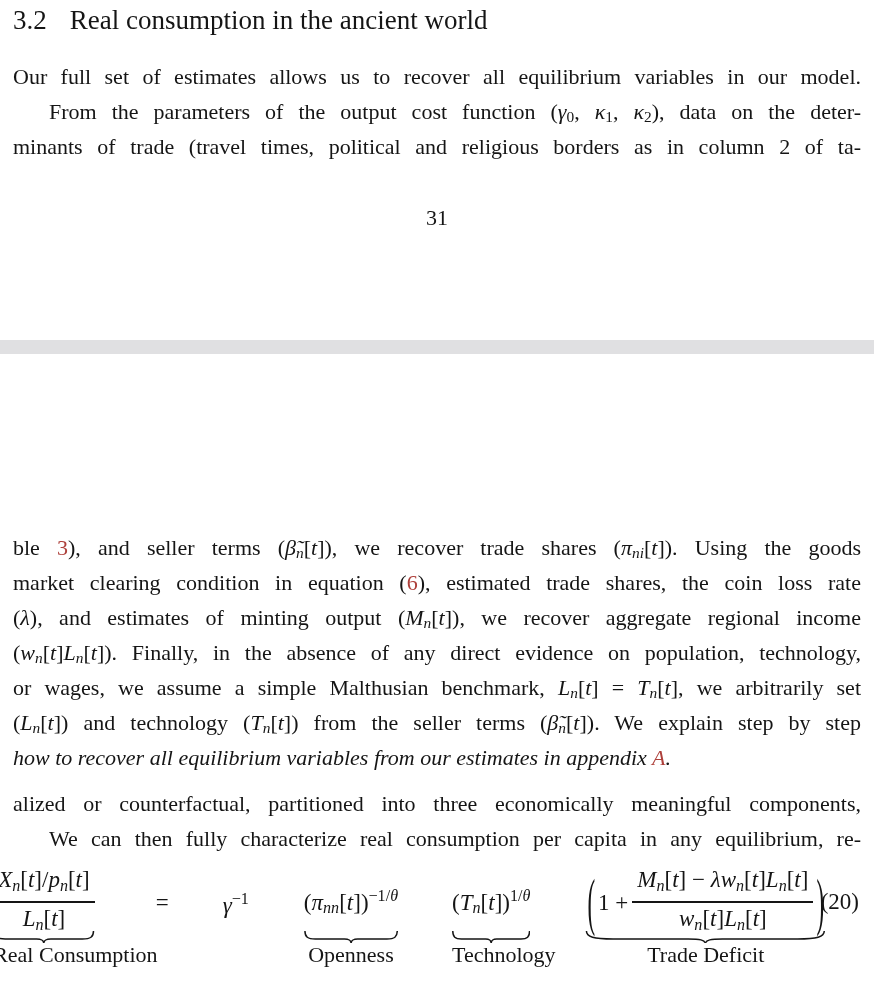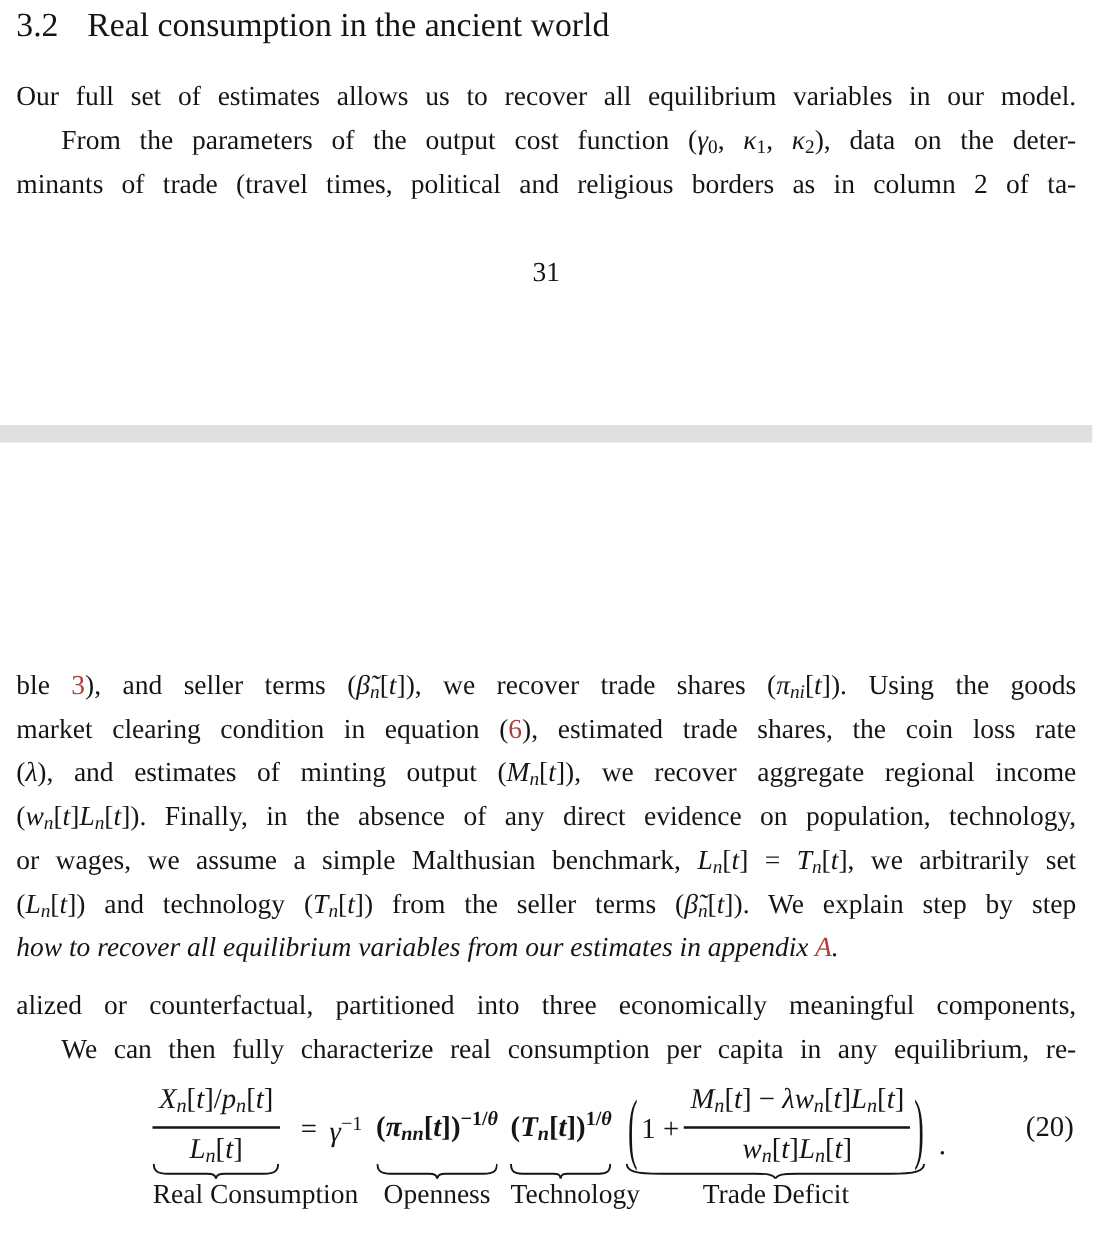--- a/index.html
+++ b/index.html
@@ -25,33 +25,33 @@
   #para1{margin-top:23px;}
   .pagenum{margin-top:43px;height:22px;line-height:22px;text-align:center;}
   .divider{margin:111px -13px 0 -13px;height:14px;background:#e0e0e2;border:0;}
   #para2{margin-top:176px;}
   #para3{margin-top:11px;}
 
   
   .equation{position:relative;margin-top:6px;height:112px;font-size:23px;}
   .eq-row{
     position:absolute;top:0;left:0;right:0;height:80px;
-    display:flex;align-items:center;justify-content:center;
+    display:flex;align-items:center;justify-content:center;gap:44px;
   }
   .braced{position:relative;align-self:stretch;display:flex;align-items:center;margin:0 5px;}
   .gwrap{display:flex;align-items:center;height:100%;}
   .frac{display:inline-flex;flex-direction:column;align-items:center;line-height:28px;}
   .frac .fbar{height:1.5px;background:#151515;align-self:stretch;margin:2px 0;}
   .frac .num,.frac .den{padding:0 5px;white-space:nowrap;text-align:center;}
   .underbrace{position:absolute;top:calc(100% - 11px);left:0;right:0;text-align:center;}
   .underbrace svg{display:block;width:100%;height:12px;}
   .blabel{display:block;line-height:19px;font-size:22px;white-space:nowrap;text-align:center;margin-top:2px;}
   .eqs{margin:0 10px 0 12px;}
   .gam{margin-right:6px;white-space:nowrap;}
-  .term{white-space:nowrap;font-weight:bold;}
+  .term{white-space:nowrap;}
   .bigp{display:inline-block;transform:scaleY(2.75);transform-origin:center;margin:0 3px;font-weight:400;}
   .pre{margin-right:4px;white-space:nowrap;}
   .period{transform:translateY(13px);margin-left:4px;}
   .eq-number{position:absolute;right:2px;top:26px;line-height:28px;}
 </style>
 </head>
 <body>
 
 <h1 class="heading"><span class="hnum">3.2</span><span>Real consumption in the ancient world</span></h1>
 

